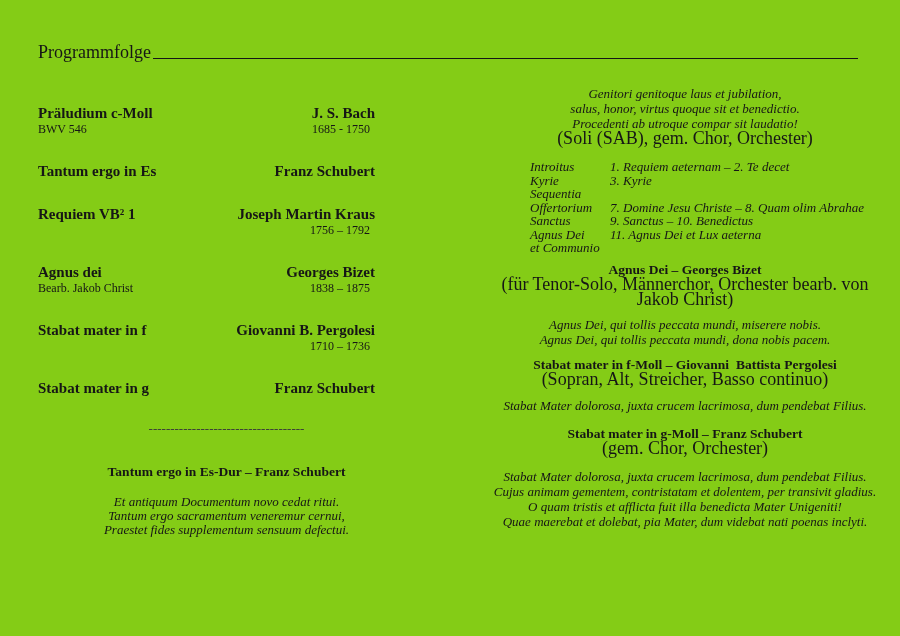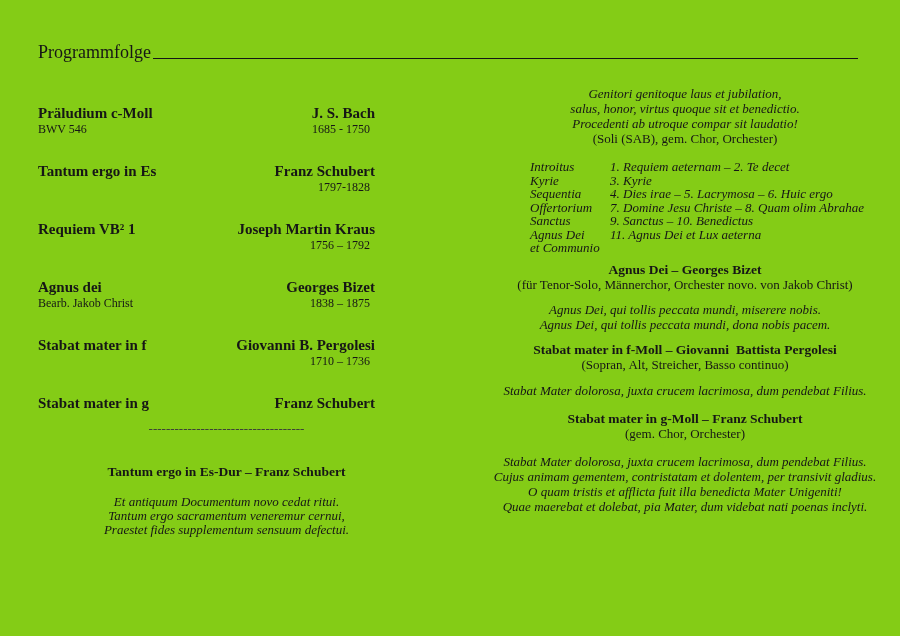--- a/index.html
+++ b/index.html
@@ -64,21 +64,21 @@
   .left-bottom .verse { margin-top: 16px; }
   .left-bottom .verse-line { line-height: 14px; }
 
   
   .sec-heading {
     font-weight: bold;
     font-size: 13.5px;
     line-height: 15px;
     white-space: pre-wrap;
   }
-  .sec-scoring { font-size: 13px; line-height: 15px; }
+  .sec-scoring { font-size: 18px; line-height: 15px; }
   .verse { font-style: italic; font-size: 13px; }
   .verse-line { line-height: 15px; }
 
   
   .right-col {
     position: absolute;
     left: 480px;
     top: 86px;
     width: 410px;
     text-align: center;
@@ -127,24 +127,20 @@
         <span class="prog-subtitle">BWV 546</span>
         <span class="prog-dates">1685 - 1750</span>
       </div>
     </div>
 
     <div class="prog-entry">
       <div class="prog-main">
         <span class="prog-title">Tantum ergo in Es</span>
         <span class="prog-composer">Franz Schubert</span>
       </div>
-      <div class="prog-sub">
-        <span class="prog-subtitle"></span>
-        <span class="prog-dates">1797-1828</span>
-      </div>
     </div>
 
     <div class="prog-entry">
       <div class="prog-main">
         <span class="prog-title">Requiem VB² 1</span>
         <span class="prog-composer">Joseph Martin Kraus</span>
       </div>
       <div class="prog-sub">
         <span class="prog-subtitle"></span>
         <span class="prog-dates">1756 – 1792</span>
@@ -210,39 +206,38 @@
       <div class="mov-row">
         <span class="mov-part">Introitus</span>
         <span class="mov-numbers">1. Requiem aeternam – 2. Te decet</span>
       </div>
       <div class="mov-row">
         <span class="mov-part">Kyrie</span>
         <span class="mov-numbers">3. Kyrie</span>
       </div>
       <div class="mov-row">
         <span class="mov-part">Sequentia</span>
-        <span class="mov-numbers">4. Dies irae – 5. Lacrymosa – 6. Huic ergo</span>
       </div>
       <div class="mov-row">
         <span class="mov-part">Offertorium</span>
         <span class="mov-numbers">7. Domine Jesu Christe – 8. Quam olim Abrahae</span>
       </div>
       <div class="mov-row">
         <span class="mov-part">Sanctus</span>
         <span class="mov-numbers">9. Sanctus – 10. Benedictus</span>
       </div>
       <div class="mov-row">
         <span class="mov-part">Agnus Dei
 et Communio</span>
         <span class="mov-numbers">11. Agnus Dei et Lux aeterna</span>
       </div>
     </div>
 
     <div class="sec-heading sec-agnus-heading">Agnus Dei – Georges Bizet</div>
-    <div class="sec-scoring">(für Tenor-Solo, Männerchor, Orchester novo. von Jakob Christ)</div>
+    <div class="sec-scoring">(für Tenor-Solo, Männerchor, Orchester bearb. von Jakob Christ)</div>
     <div class="verse verse-agnus">
       <div class="verse-line">Agnus Dei, qui tollis peccata mundi, miserere nobis.</div>
       <div class="verse-line">Agnus Dei, qui tollis peccata mundi, dona nobis pacem.</div>
     </div>
 
     <div class="sec-heading sec-stabatf-heading">Stabat mater in f-Moll – Giovanni  Battista Pergolesi</div>
     <div class="sec-scoring">(Sopran, Alt, Streicher, Basso continuo)</div>
     <div class="verse verse-stabatf">
       <div class="verse-line">Stabat Mater dolorosa, juxta crucem lacrimosa, dum pendebat Filius.</div>
     </div>

